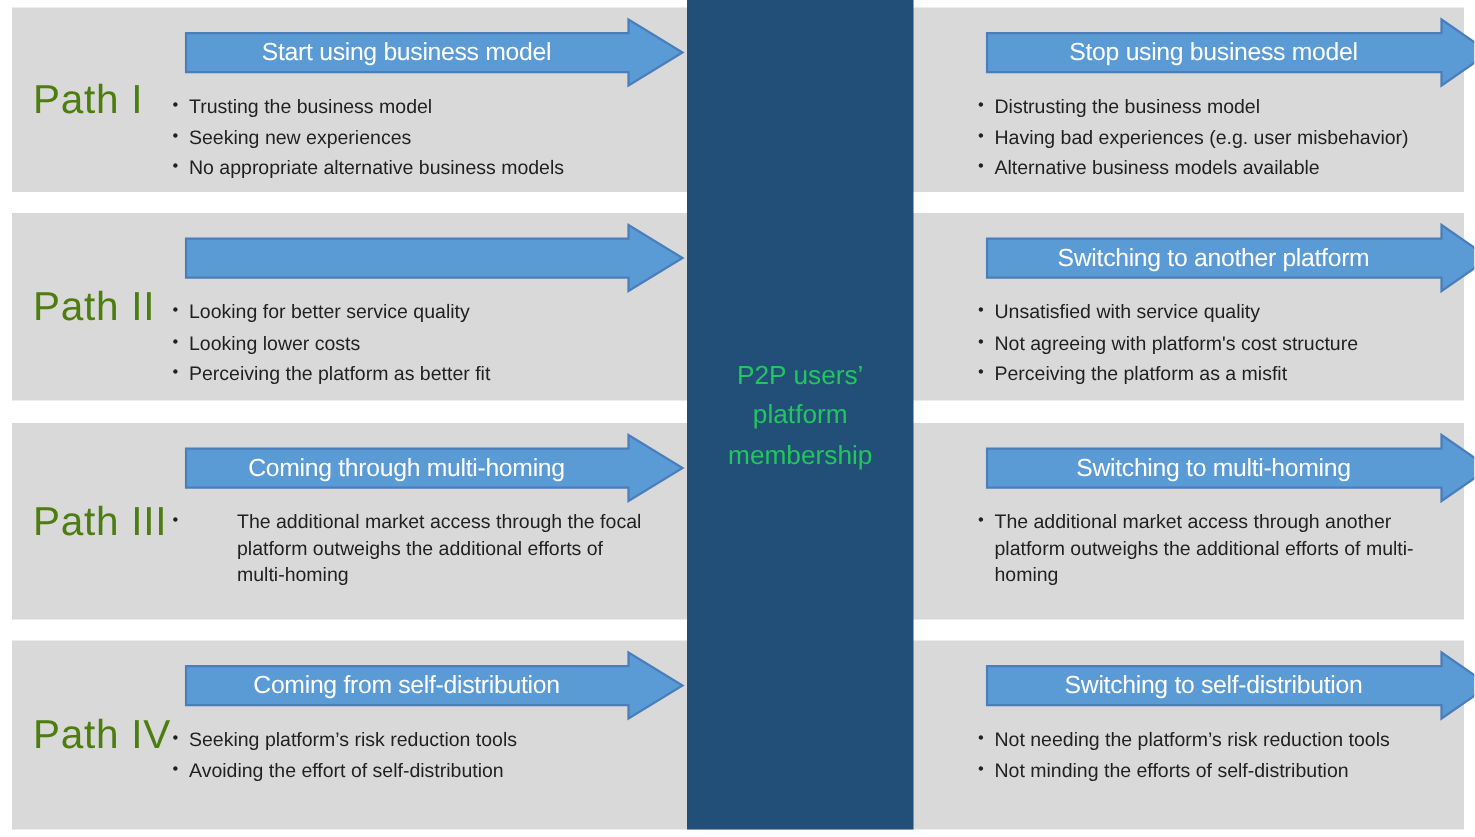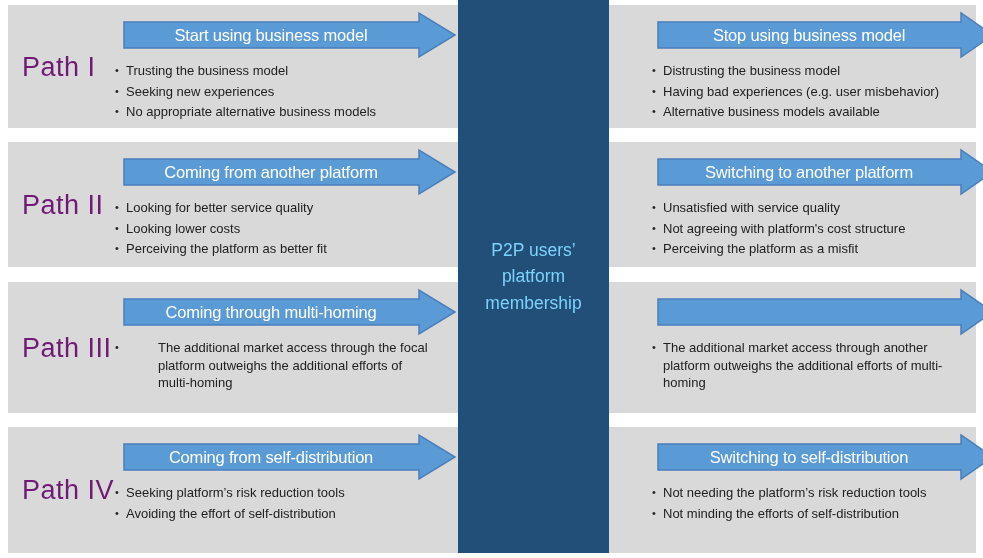--- a/index.html
+++ b/index.html
@@ -9,21 +9,21 @@
   }
   .band{
     position:absolute;left:8px;width:968px;background:#d9d9d9;
   }
   .band-1{top:5px;height:123px;}
   .band-2{top:142px;height:125px;}
   .band-3{top:282px;height:131px;}
   .band-4{top:427px;height:126px;}
   .path-label{
     position:absolute;left:14px;top:50%;transform:translateY(-50%);
-    font-size:27px;color:#701a75;letter-spacing:0.5px;
+    font-size:27px;color:#4d7c0f;letter-spacing:0.5px;
   }
   .arrow{position:absolute;top:6px;height:48px;margin-left:20px;}
   .arrow svg{position:absolute;left:0;top:0;width:100%;height:100%;display:block;}
   .arrow-left{left:95px;width:334px;}
   .arrow-right{left:629px;width:338px;}
   .arrow-label{
     position:absolute;top:0;height:48px;display:flex;align-items:center;justify-content:center;
     color:#ffffff;font-size:16.5px;letter-spacing:-0.2px;white-space:nowrap;
   }
   .arrow-left .arrow-label{left:0;width:296px;}
@@ -37,21 +37,21 @@
   .bullet{display:flex;}
   .bullet .dot{width:18px;flex:0 0 18px;text-align:center;font-size:11px;line-height:17px;}
   .bullet .txt{flex:1;}
   .txt.narrow-l{max-width:272px;margin-left:32px;}
   .txt.narrow-r{max-width:292px;}
   .center-column{
     position:absolute;left:458px;top:0;width:151px;height:553px;background:#214f78;
     display:flex;align-items:center;justify-content:center;
   }
   .center-title{
-    color:#7dd3fc;font-size:17.5px;text-align:center;line-height:1.5;white-space:pre-line;
+    color:#22c55e;font-size:17.5px;text-align:center;line-height:1.5;white-space:pre-line;
   }
 </style>
 </head>
 <body>
 
 <div class="stage">
 
   <div class="band band-1">
     <div class="path-label">Path I</div>
     <div class="arrow arrow-left">
@@ -95,21 +95,20 @@
         </div>
     </div>
   </div>
 
   <div class="band band-2">
     <div class="path-label">Path II</div>
     <div class="arrow arrow-left">
       <svg viewBox="0 0 334 48" preserveAspectRatio="none">
         <polygon points="1,11 296,11 296,2 332,24 296,46 296,37 1,37" fill="#5b9bd5" stroke="#4a7ebb" stroke-width="1.5"></polygon>
       </svg>
-      <div class="arrow-label">Coming from another platform</div>
     </div>
     <div class="bullets bullets-left">
       <div class="bullet">
           <span class="dot">•</span>
           <span class="txt">Looking for better service quality</span>
         </div>
       <div class="bullet">
           <span class="dot">•</span>
           <span class="txt">Looking lower costs</span>
         </div>
@@ -151,20 +150,21 @@
     <div class="bullets bullets-left">
       <div class="bullet">
           <span class="dot">•</span>
           <span class="txt narrow-l">The additional market access through the focal platform outweighs the additional efforts of multi-homing</span>
         </div>
     </div>
     <div class="arrow arrow-right">
       <svg viewBox="0 0 338 48" preserveAspectRatio="none">
         <polygon points="1,11 304,11 304,2 336,24 304,46 304,37 1,37" fill="#5b9bd5" stroke="#4a7ebb" stroke-width="1.5"></polygon>
       </svg>
+      <div class="arrow-label">Switching to multi-homing</div>
     </div>
     <div class="bullets bullets-right">
       <div class="bullet">
           <span class="dot">•</span>
           <span class="txt narrow-r">The additional market access through another platform outweighs the additional efforts of multi-homing</span>
         </div>
     </div>
   </div>
 
   <div class="band band-4">

